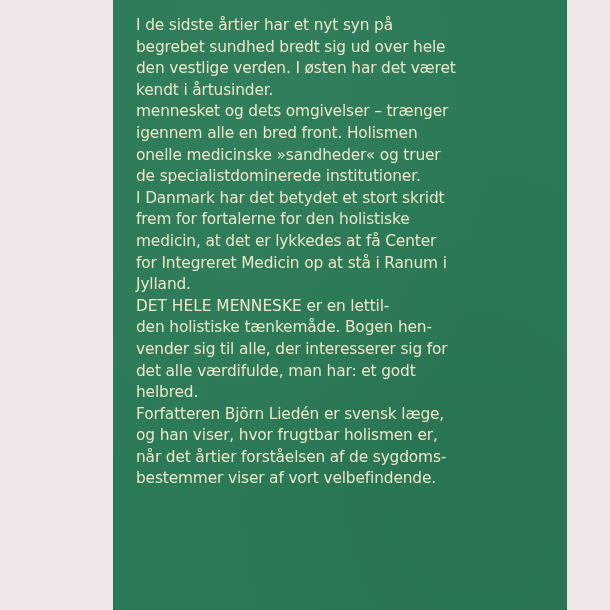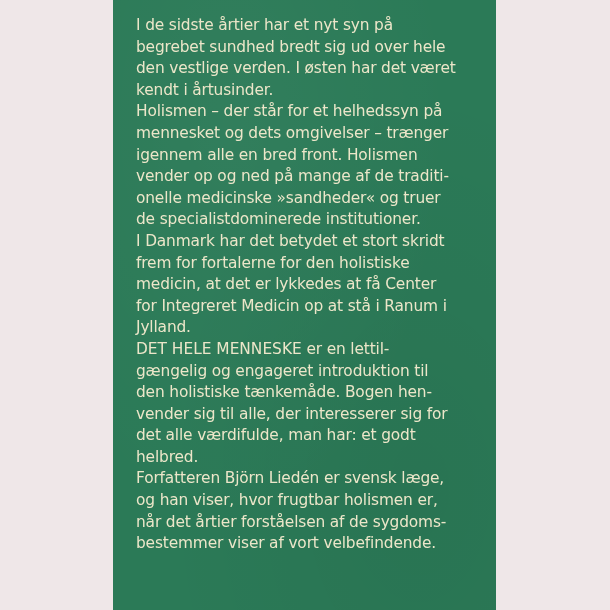--- a/index.html
+++ b/index.html
@@ -11,21 +11,21 @@
       height: 610px;
       background: #efe7e8;
       position: relative;
       overflow: hidden;
       font-family: "DejaVu Sans", sans-serif;
     }
     .cover {
       position: absolute;
       left: 113px;
       top: 0;
-      width: 383px;
+      width: 454px;
       height: 610px;
       background: #2b7a57;
       background-image:
         radial-gradient(ellipse at 30% 20%, rgba(255,255,255,0.03), rgba(0,0,0,0) 60%),
         radial-gradient(ellipse at 80% 80%, rgba(0,0,0,0.05), rgba(0,0,0,0) 60%);
     }
     .text-block {
       position: absolute;
       left: 23px;
       top: 15px;
@@ -46,33 +46,30 @@
   </style>
 </head>
 <body>
 
 <div class="cover">
   <div class="text-block">
     <span class="line">I de sidste årtier har et nyt syn på</span>
     <span class="line">begrebet sundhed bredt sig ud over hele</span>
     <span class="line">den vestlige verden. I østen har det været</span>
     <span class="line">kendt i årtusinder.</span>
-    <span class="line">Holismen – der står for et helhedssyn på</span>
     <span class="line">mennesket og dets omgivelser – trænger</span>
     <span class="line">igennem alle en bred front. Holismen</span>
-    <span class="line">vender op og ned på mange af de traditi-</span>
     <span class="line">onelle medicinske »sandheder« og truer</span>
     <span class="line">de specialistdominerede institutioner.</span>
     <span class="line">I Danmark har det betydet et stort skridt</span>
     <span class="line">frem for fortalerne for den holistiske</span>
     <span class="line">medicin, at det er lykkedes at få Center</span>
     <span class="line">for Integreret Medicin op at stå i Ranum i</span>
     <span class="line">Jylland.</span>
     <span class="line"><span class="caps">DET HELE MENNESKE</span> <span>er en lettil-</span></span>
-    <span class="line">gængelig og engageret introduktion til</span>
     <span class="line">den holistiske tænkemåde. Bogen hen-</span>
     <span class="line">vender sig til alle, der interesserer sig for</span>
     <span class="line">det alle værdifulde, man har: et godt</span>
     <span class="line">helbred.</span>
     <span class="line">Forfatteren Björn Liedén er svensk læge,</span>
     <span class="line">og han viser, hvor frugtbar holismen er,</span>
     <span class="line">når det årtier forståelsen af de sygdoms-</span>
     <span class="line">bestemmer viser af vort velbefindende.</span>
   </div>
 </div>

